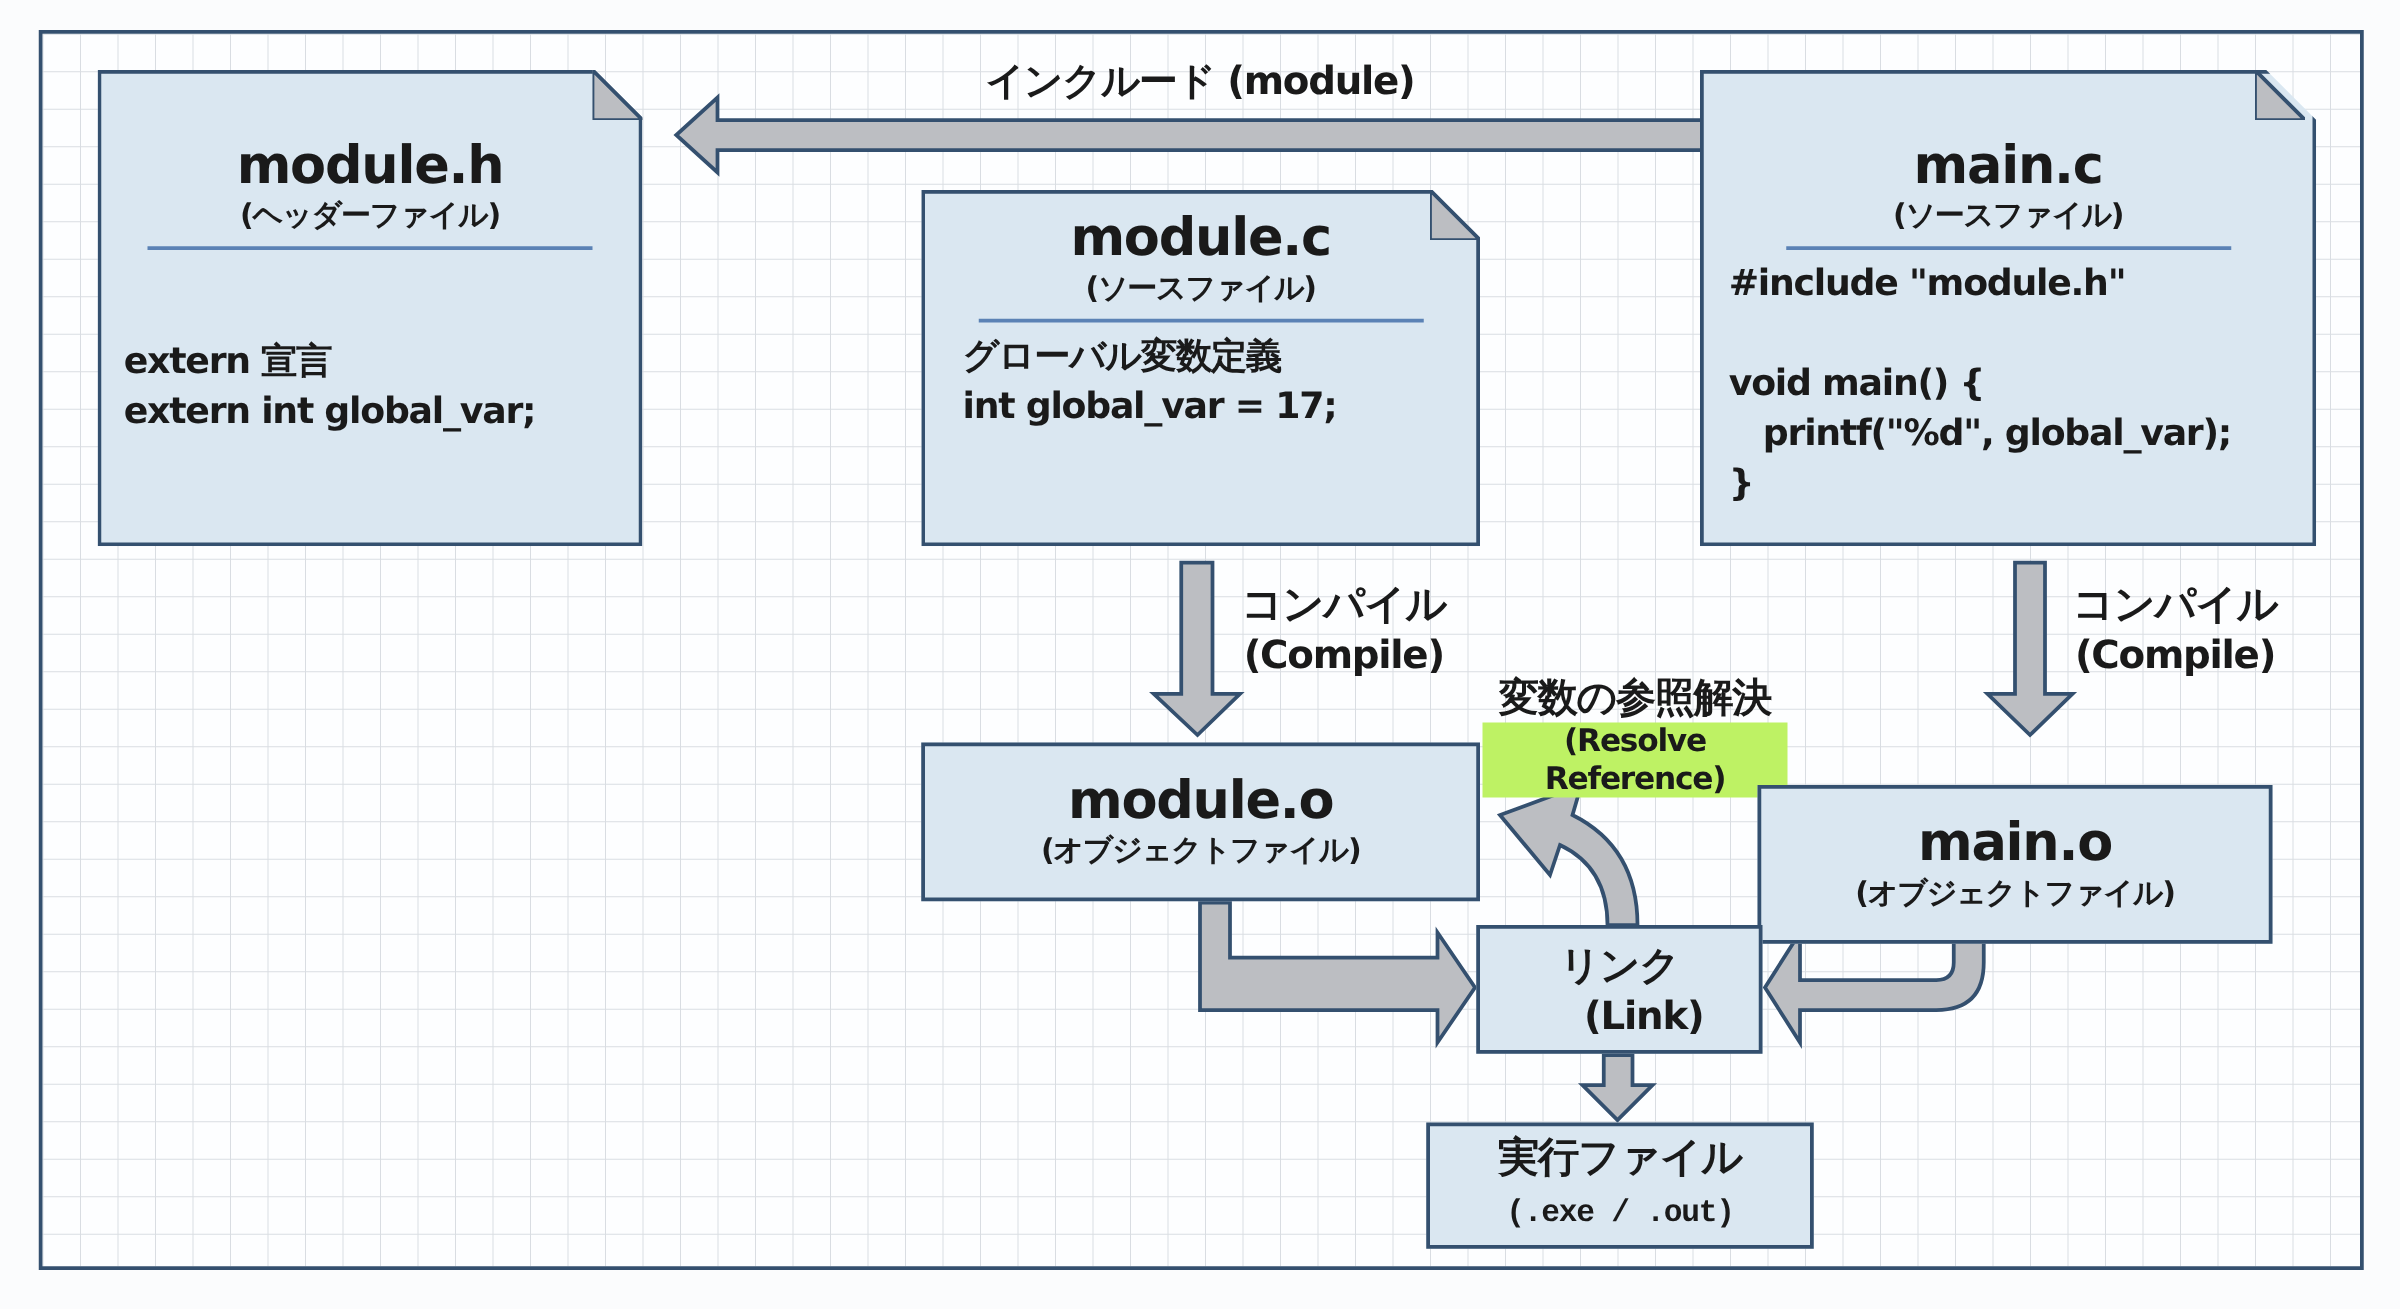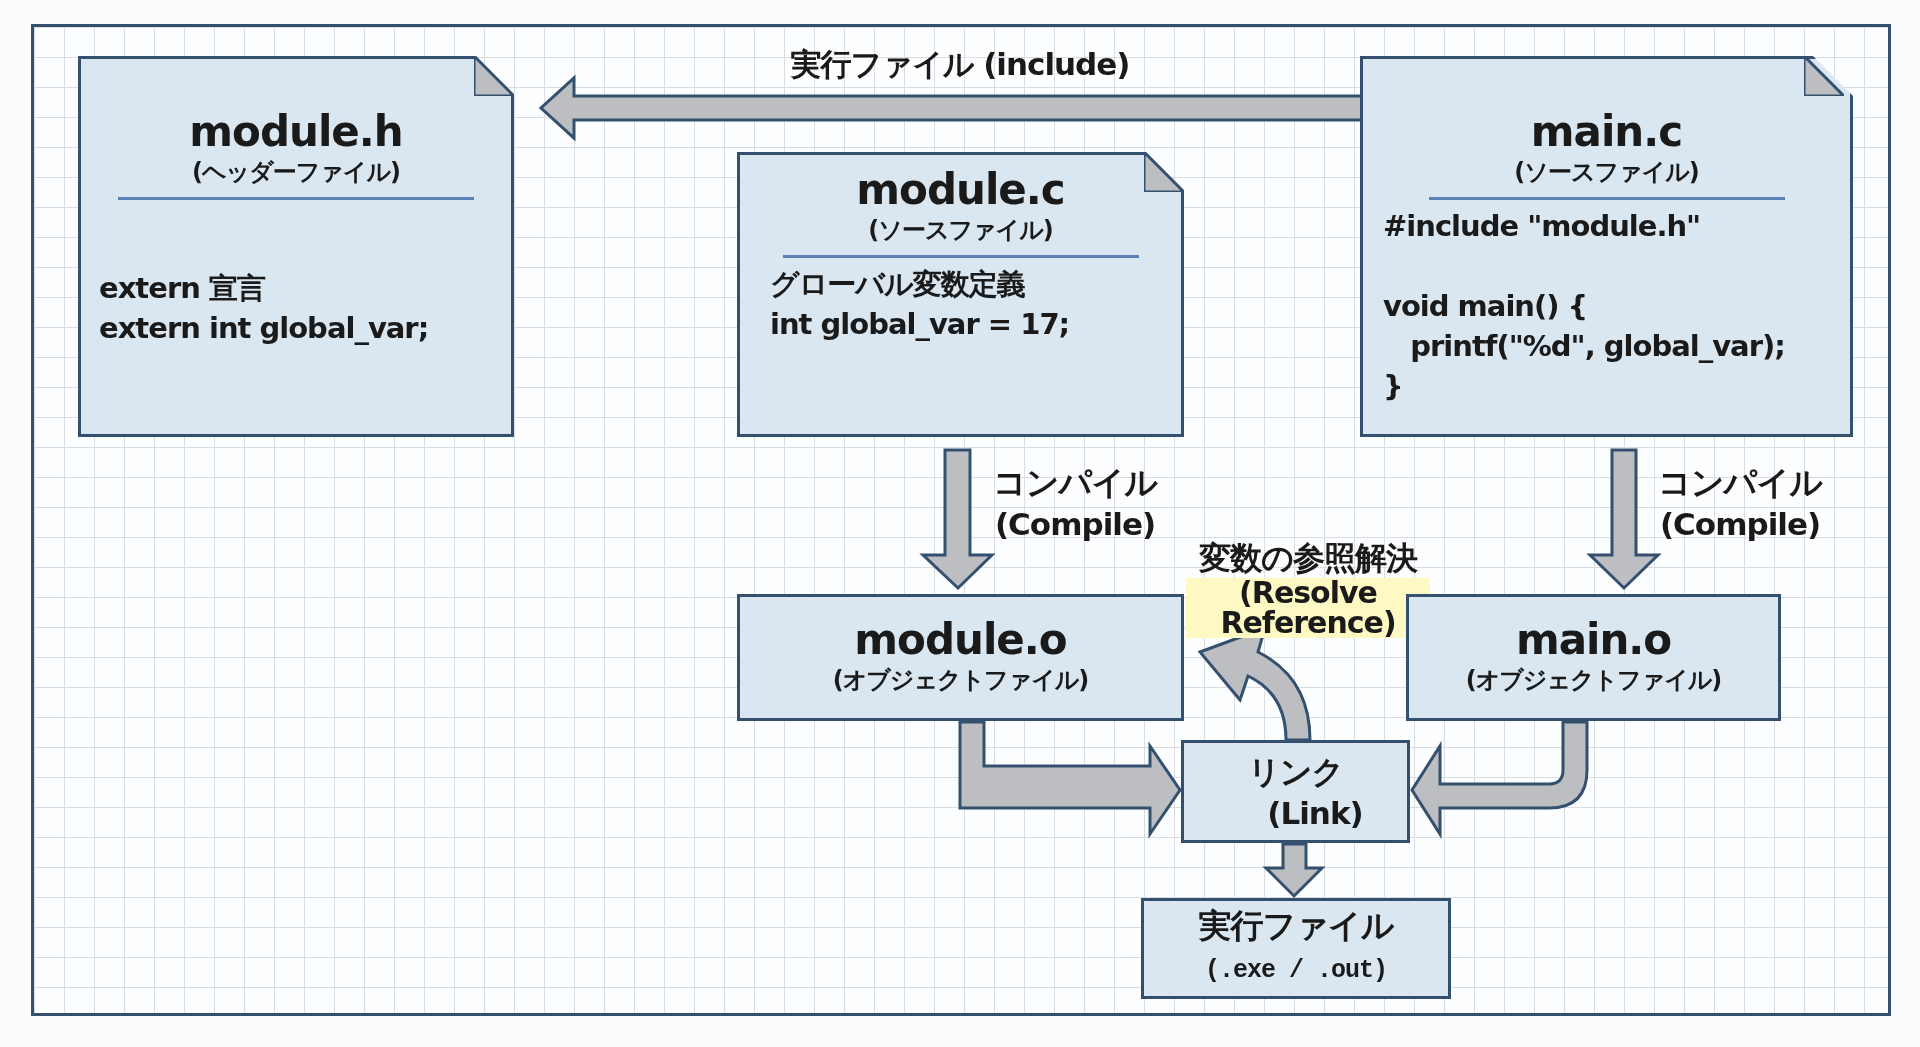--- a/index.html
+++ b/index.html
@@ -98,42 +98,42 @@
       <div class="code">void main() {</div>
       <div class="code">   printf("%d", global_var);</div>
       <div class="code">}</div>
     </div>
   </div>
 </div>
 <svg class="fold" style="left:1804px; top:56px;" viewBox="0 0 40 40">
     <polygon points="0,0 40,40 0,40" fill="#bcbec2" stroke="#34506f" stroke-width="3"></polygon>
   </svg>
 
-<div class="label" style="left:780px; top:44px; width:360px; font-size:31px;">実行ファイル (include)</div>
+<div class="label" style="left:780px; top:44px; width:360px; font-size:31px;">インクルード (module)</div>
 
 <div class="label" style="left:985px; top:462px; width:180px;">
   <div style="font-size:33px; line-height:42px;">コンパイル</div>
   <div style="font-size:31px; line-height:40px;">(Compile)</div>
 </div>
 <div class="label" style="left:1650px; top:462px; width:180px;">
   <div style="font-size:33px; line-height:42px;">コンパイル</div>
   <div style="font-size:31px; line-height:40px;">(Compile)</div>
 </div>
 
 <div class="label" style="left:1186px; top:538px; width:244px;">
   <div style="font-size:32px; line-height:40px;">変数の参照解決</div>
-  <div style="font-size:30px; line-height:30px; background:#fef9c3;">(Resolve Reference)</div>
+  <div style="font-size:25px; line-height:30px; background:#bef264;">(Resolve Reference)</div>
 </div>
 
 <div class="box" style="left:737px; top:594px; width:447px; height:127px; padding-top:18px;">
   <div class="title">module.o</div>
   <div class="subtitle">(オブジェクトファイル)</div>
 </div>
 
-<div class="box" style="left:1406px; top:594px; width:375px; height:127px; padding-top:18px;">
+<div class="box" style="left:1406px; top:628px; width:412px; height:127px; padding-top:18px;">
   <div class="title">main.o</div>
   <div class="subtitle">(オブジェクトファイル)</div>
 </div>
 
 <div class="box" style="left:1181px; top:740px; width:229px; height:103px; padding-top:8px;">
   <div class="subtitle" style="font-size:32px; line-height:42px;">リンク</div>
   <div class="subtitle" style="font-size:31px; line-height:40px;margin-left:39px;">(Link)</div>
 </div>
 
 <div class="box" style="left:1141px; top:898px; width:310px; height:101px; padding-top:6px;font-family:Liberation Mono, monospace;">

